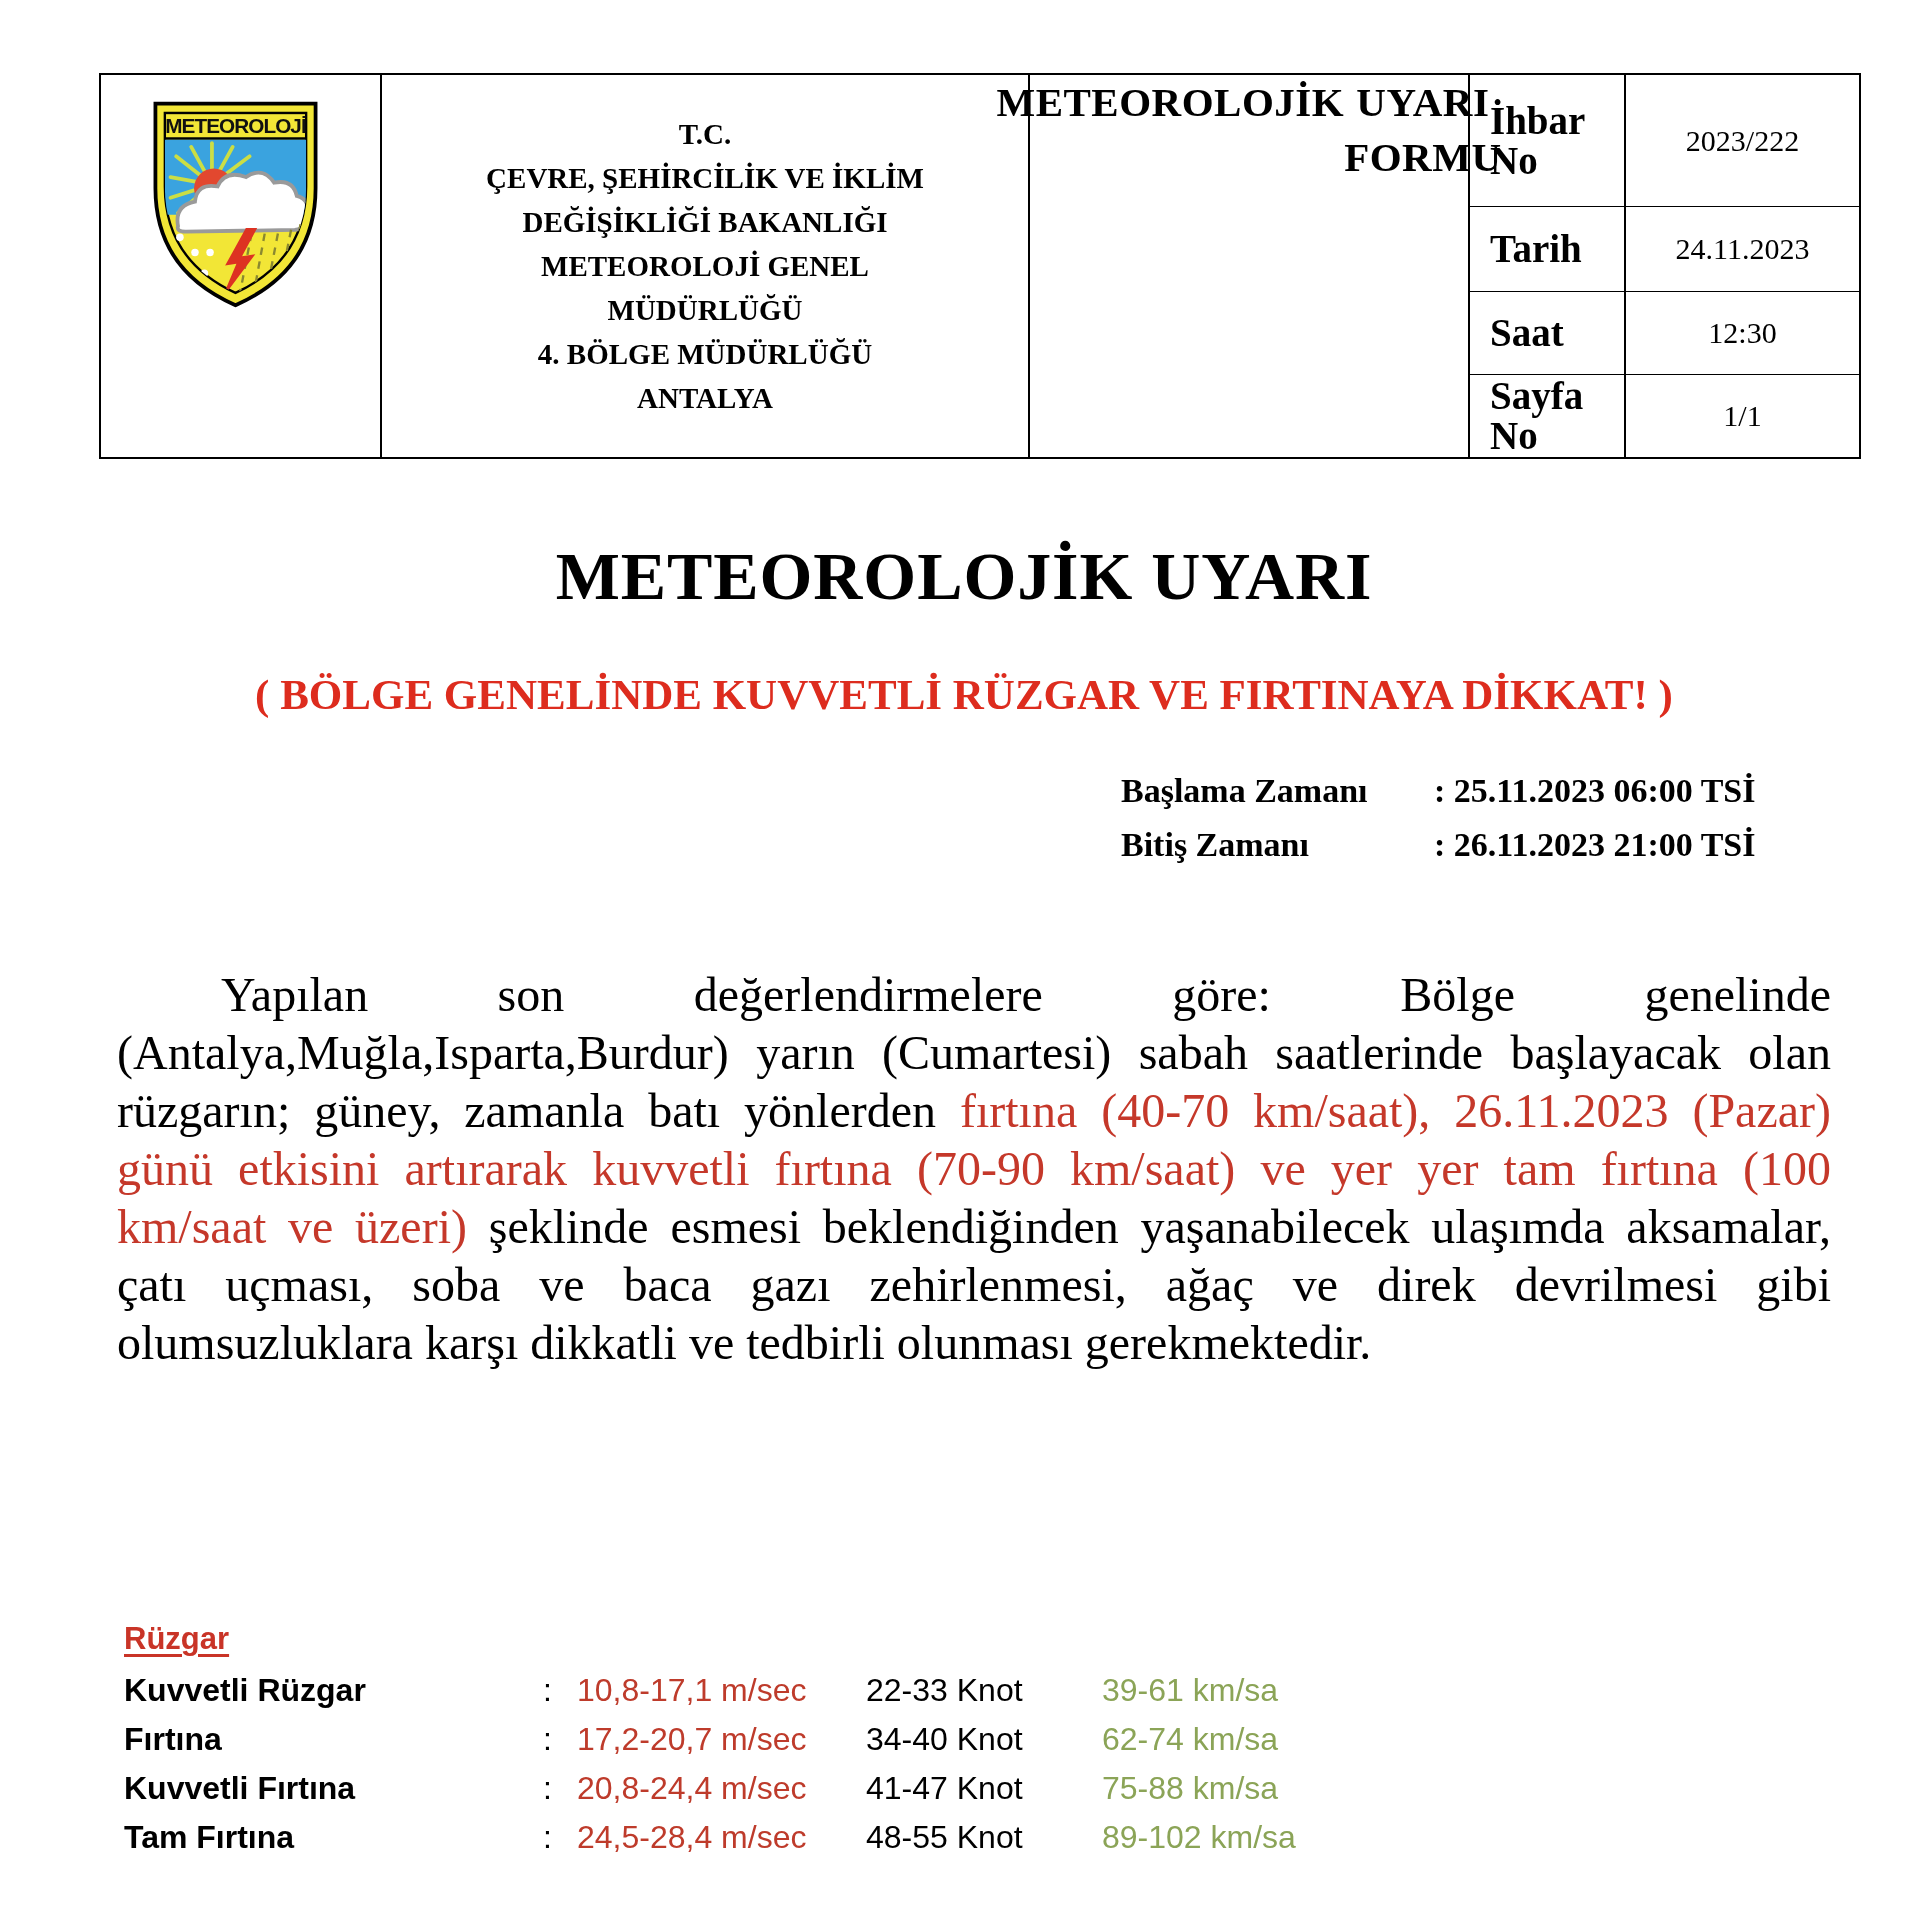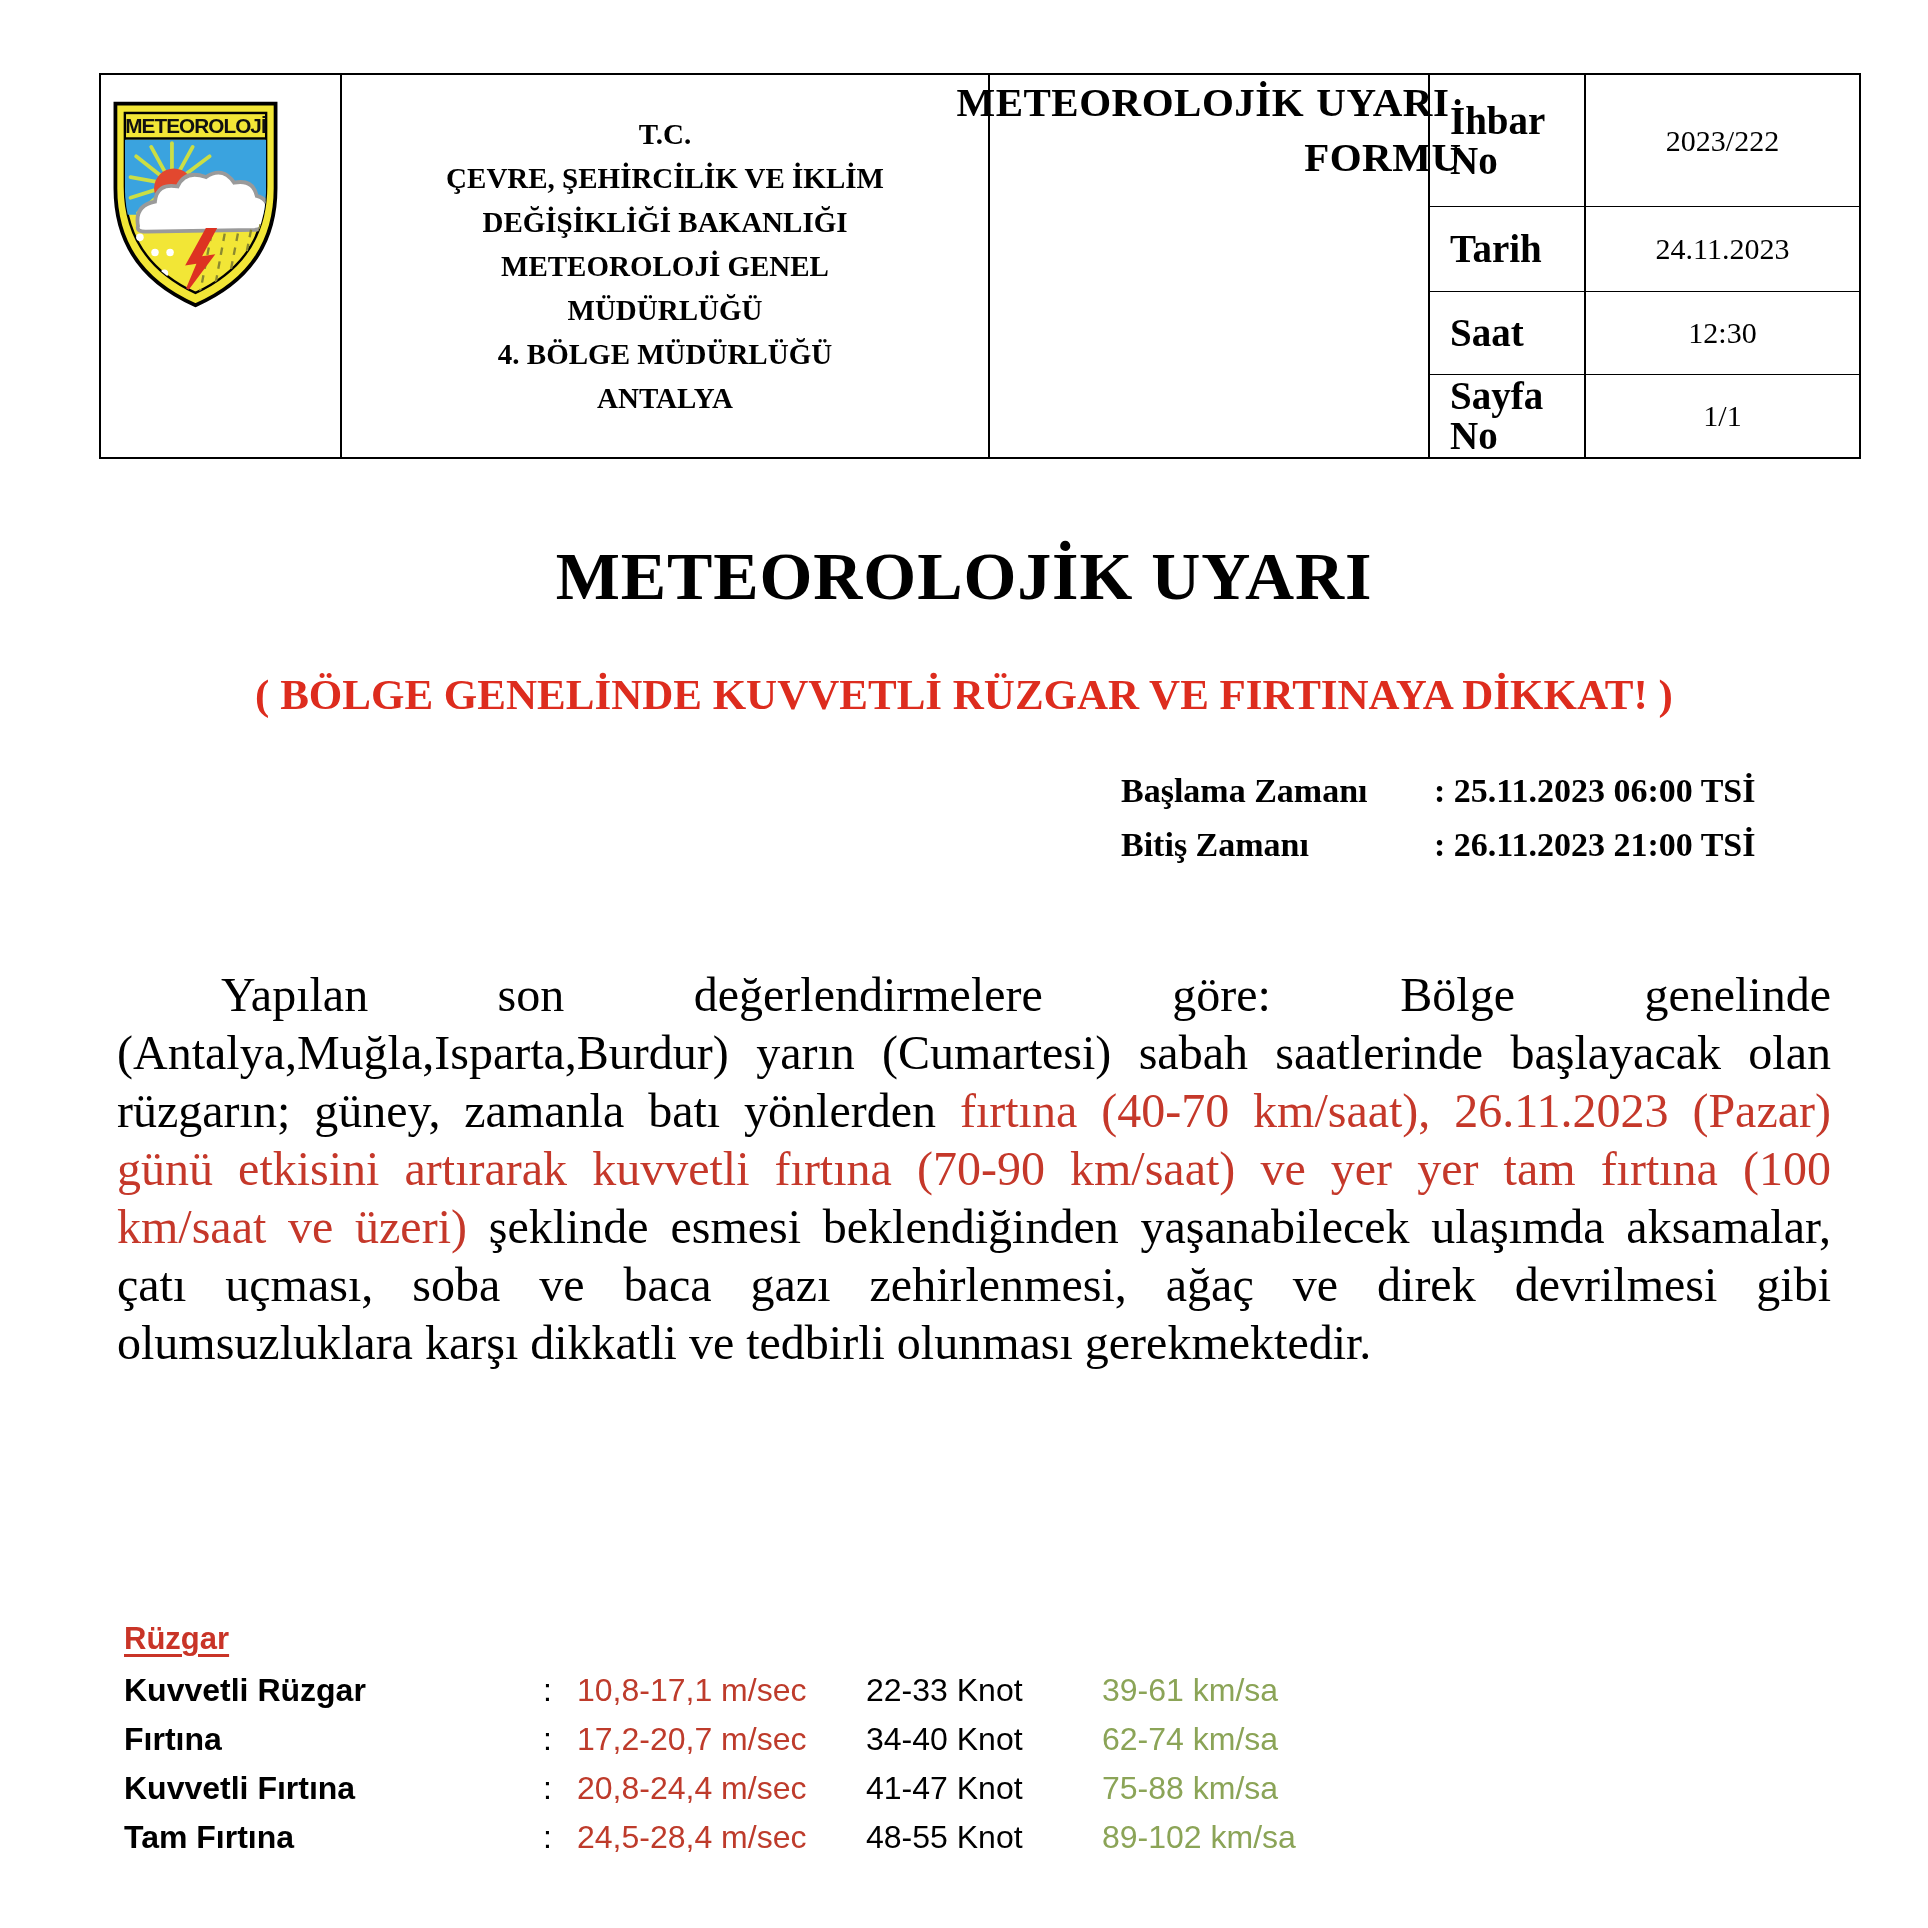--- a/index.html
+++ b/index.html
@@ -6,21 +6,21 @@
   #page{
     position:relative;width:1928px;height:1928px;background:#ffffff;overflow:hidden;
     font-family:"Liberation Serif","DejaVu Serif",serif;color:#000;
   }
   
   #hdr-table{
     position:absolute;left:99px;top:73px;width:1762px;height:386px;
     border:2.8px solid #000;box-sizing:border-box;display:flex;background:#fff;
   }
   .cell{box-sizing:border-box;}
-  .cell-logo{width:241px;border-right:2.8px solid #000;position:relative;}
+  .cell-logo{width:241px;border-right:2.8px solid #000;position:relative;margin-left:40px;}
   .cell-logo svg{position:absolute;left:4.7px;top:19px;}
   .cell-ministry{
     width:648px;border-right:2.8px solid #000;display:flex;flex-direction:column;
     justify-content:center;text-align:center;font-weight:bold;font-size:29px;line-height:44px;
   }
   .cell-formtitle{
     width:440px;border-right:2.8px solid #000;display:flex;flex-direction:row;
     justify-content:center;text-align:center;font-weight:bold;font-size:41px;line-height:55px;letter-spacing:0.5px;
   }
   .cell-info{flex:1;display:flex;flex-direction:column;}

